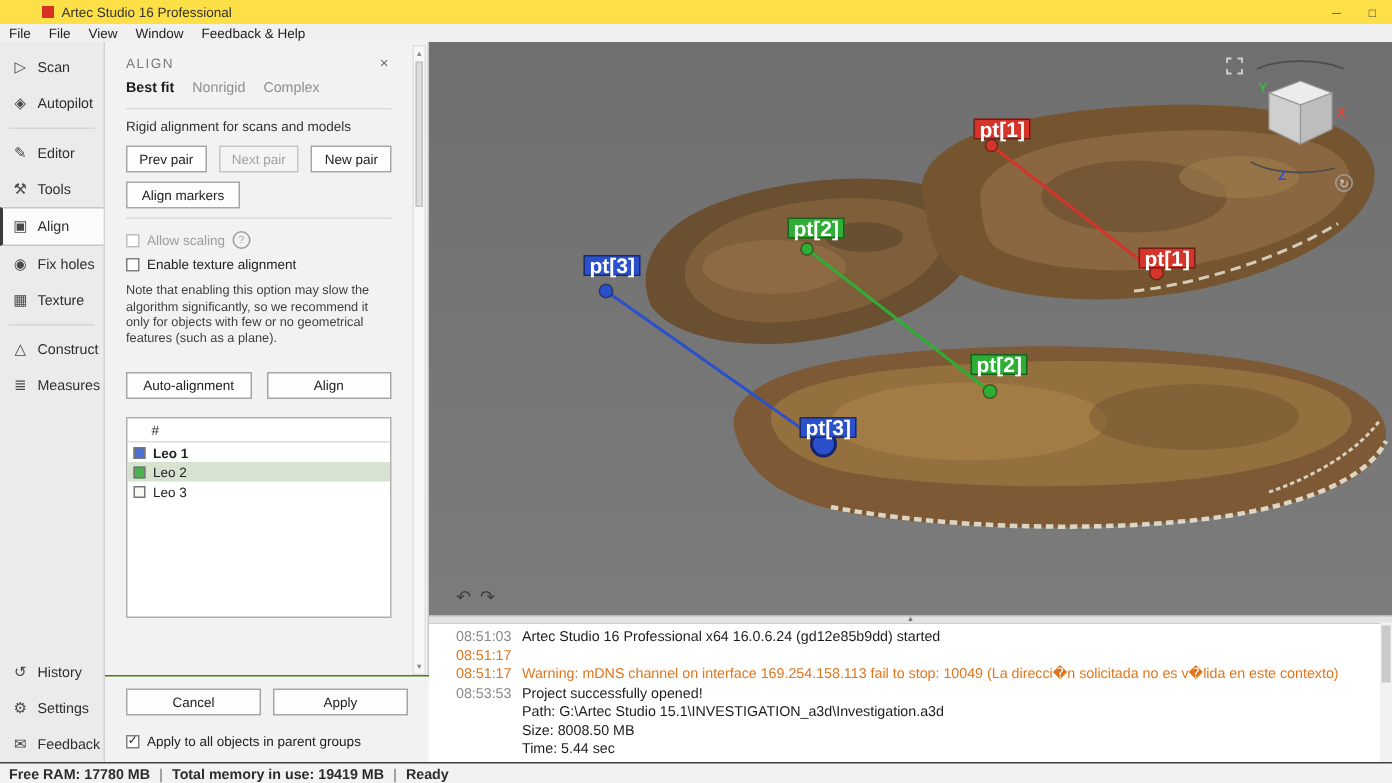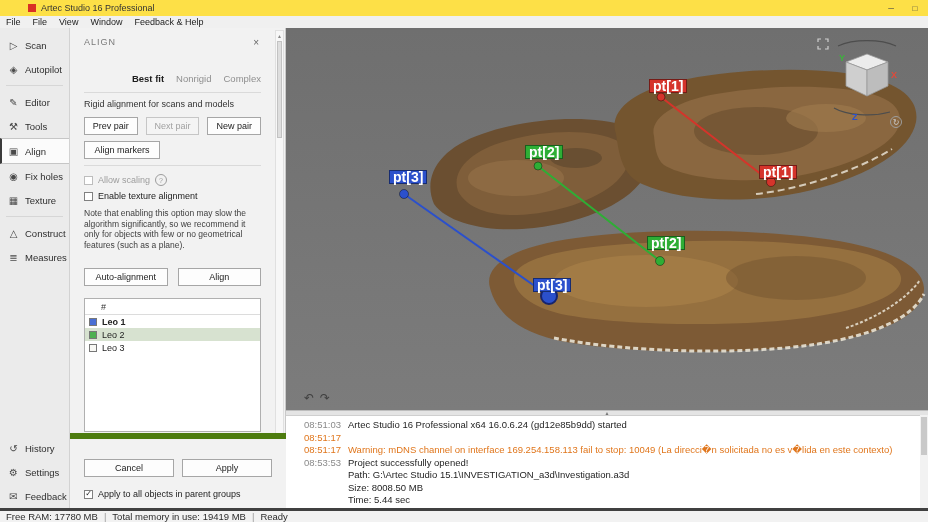--- a/index.html
+++ b/index.html
@@ -27,21 +27,21 @@
                     border-left:2px solid #3a3a3a;padding-left:5px;}
   .side-sep{height:1px;background:#d6d6d6;margin:4px 6px;}
   .side-spacer{flex:1;}
   
   .panel{position:absolute;left:70px;top:28px;width:216px;height:480px;background:#f2f2f2;
          border-right:1px solid #c9c9c9;box-sizing:border-box;}
   .panel-body{padding:6px 24px 0 14px;}
   .panel-head{display:flex;align-items:center;height:16px;}
   .panel-title{font-size:9px;letter-spacing:1px;color:#7a7a7a;flex:1;}
   .panel-close{font-size:10px;color:#666;padding:0 2px;}
-  .tabs{display:flex;gap:12px;margin-top:20px;height:16px;align-items:center;font-size:9.5px;color:#8f8f8f;justify-content:flex-end;}
+  .tabs{display:flex;gap:12px;margin-top:0;height:16px;align-items:center;font-size:9.5px;color:#8f8f8f;}
   .tab.active{font-weight:bold;color:#1d1d1d;}
   .p-hr{border:none;border-top:1px solid #dadada;margin:6px 0;}
   .sec-label{font-size:9px;color:#333;margin:4px 0 8px;}
   .btn-row{display:flex;gap:8px;}
   .btn{background:#fdfdfd;border:1px solid #a6a6a6;font-size:9px;color:#222;height:18px;
        display:flex;align-items:center;justify-content:center;box-sizing:border-box;}
   .btn.flex1{flex:1;}
   .btn.disabled{color:#a2a2a2;border-color:#c6c6c6;background:#f4f4f4;}
   .btn-markers{width:76px;margin-top:6px;}
   .cb-row{display:flex;align-items:center;gap:5px;height:16px;font-size:9px;color:#222;}
@@ -58,21 +58,21 @@
                padding-left:16px;font-size:9px;color:#333;}
   .list-row{height:13px;display:flex;align-items:center;gap:5px;padding-left:4px;font-size:9px;color:#222;}
   .list-row.selected{background:#d7e2d0;}
   .list-row.bold{font-weight:bold;}
   .swatch{width:8px;height:8px;border:1px solid #777;box-sizing:border-box;}
   .pscroll{position:absolute;top:2px;right:1px;width:9px;height:420px;background:#f7f7f7;border:1px solid #e0e0e0;box-sizing:border-box;}
   .pscroll .arr{height:9px;font-size:5px;color:#888;display:flex;align-items:center;justify-content:center;}
   .pscroll .arr.down{position:absolute;bottom:0;left:0;right:0;}
   .pthumb{position:absolute;top:10px;left:1px;right:1px;height:95px;background:#dedede;border:1px solid #c2c2c2;}
   .panel-footer{position:absolute;left:0;bottom:0;width:216px;box-sizing:border-box;
-                padding:20px 14px 6px;border-top:6px solid #4d7c0f;background:#f2f2f2;}
+                padding:8px 14px 6px;border-top:1px solid #4d7c0f;background:#f2f2f2;}
   .footer-btns{display:flex;gap:8px;}
   .footer-cb{margin-top:9px;}
   
   .viewport{position:absolute;left:286px;top:28px;width:642px;height:382px;
             background:linear-gradient(#6f6f6f,#7c7c7c);overflow:hidden;}
   .scene{position:absolute;left:0;top:0;}
   .marker-label{position:absolute;color:#fff;font-size:14px;font-weight:bold;padding:1px 3px;
                 line-height:10px;border:1px solid rgba(0,0,0,.45);white-space:nowrap;}
   .axis{position:absolute;font-size:9px;font-weight:bold;}
   .vp-glyph{position:absolute;color:#3f3f3f;font-size:12px;line-height:12px;}
@@ -84,22 +84,22 @@
             border-top:1px solid #bdbdbd;display:flex;align-items:center;justify-content:center;box-sizing:border-box;}
   .splitter .grip{font-size:5px;color:#777;line-height:4px;}
   .log{position:absolute;left:286px;top:415px;width:642px;height:93px;background:#ffffff;
        border-top:1px solid #cfcfcf;box-sizing:border-box;padding:3px 10px 0 18px;overflow:hidden;}
   .log-row{display:flex;font-size:9.5px;line-height:12.5px;color:#1e1e1e;}
   .log-time{width:44px;flex:0 0 44px;color:#8a8a8a;}
   .lscroll{position:absolute;right:0;top:415px;width:8px;height:93px;background:#f2f2f2;}
   .lthumb{position:absolute;top:2px;left:1px;width:6px;height:38px;background:#c9c9c9;}
   
   .statusbar{position:absolute;left:0;top:508px;width:928px;height:14px;background:#f2f2f2;
-             border-top:3px solid #404040;display:flex;align-items:flex-start;font-size:9.5px;color:#2c2c2c;
-             padding-left:6px;box-sizing:border-box;gap:6px;}
+             border-top:1px solid #404040;display:flex;align-items:flex-end;font-size:9.5px;color:#2c2c2c;
+             padding-left:6px;box-sizing:border-box;gap:6px;font-weight:bold;}
   .sb-div{color:#9a9a9a;}
 </style>
 </head>
 <body>
 
 <div class="titlebar">
   <span class="app-icon"></span>
   <span class="win-title">Artec Studio 16 Professional</span>
   <span class="tb-spacer"></span>
   <span class="win-btn">

